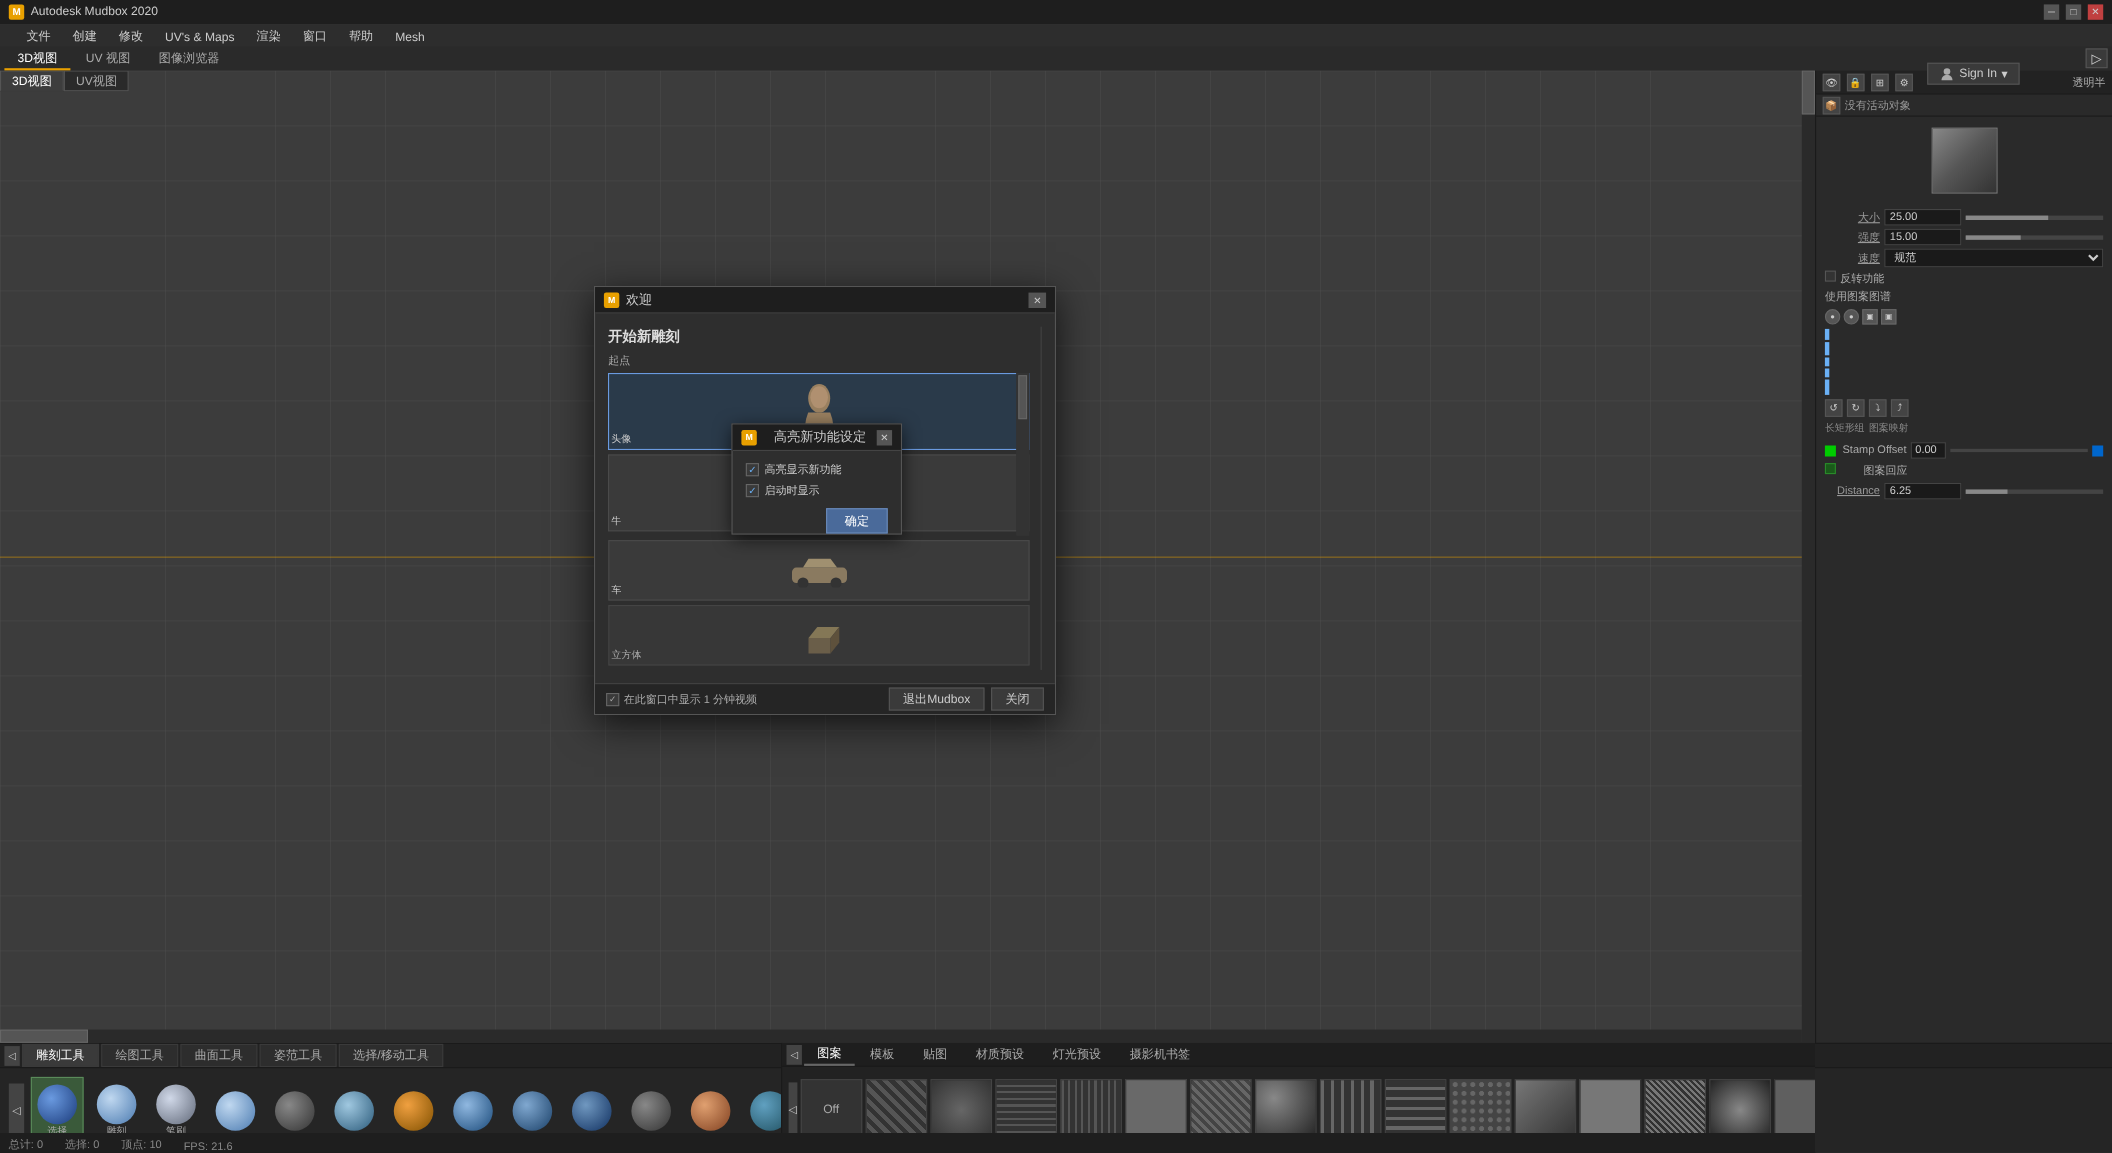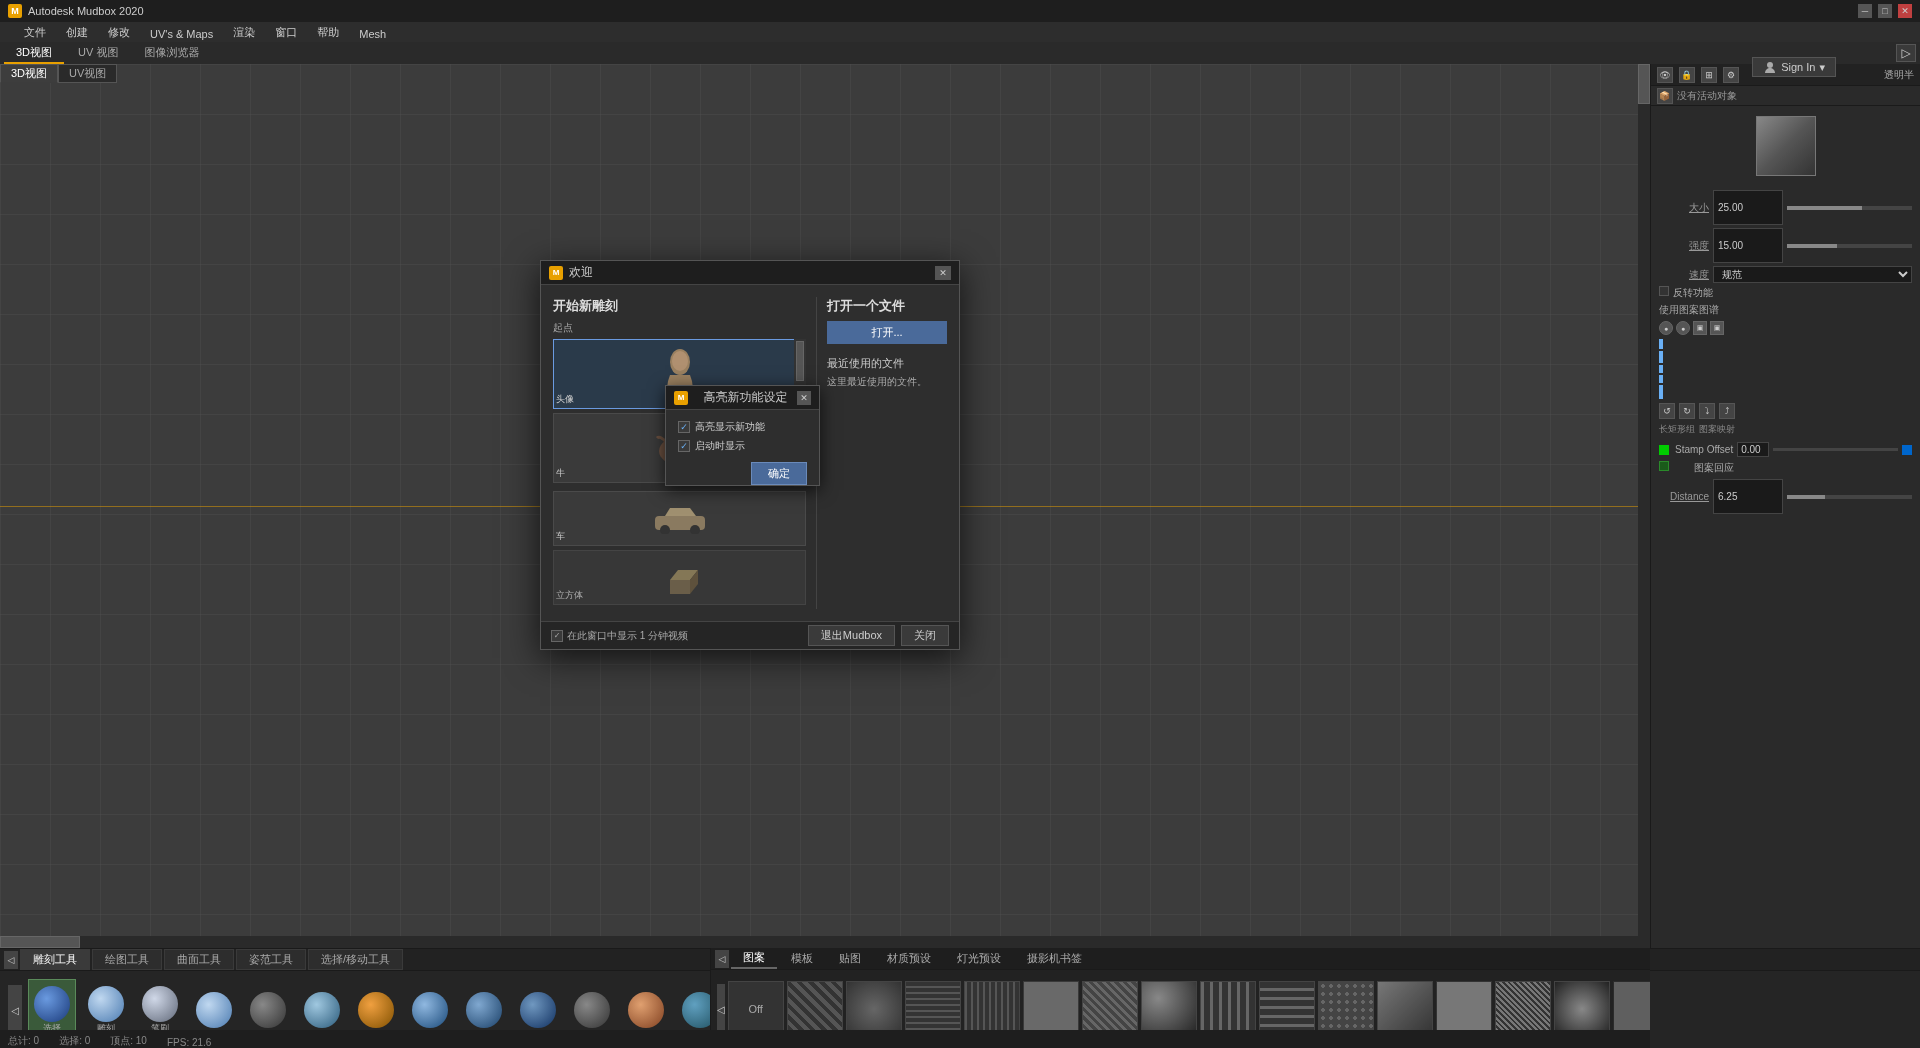--- a/index.html
+++ b/index.html
@@ -218,21 +218,21 @@
       gap: 4px;
       margin-bottom: 3px;
       font-size: 10px;
       color: #aaa;
     }
     .panel-label { width: 50px; text-align: right; font-size: 10px; color: #999; text-decoration: underline; }
     .panel-input {
       background: #1a1a1a;
       border: 1px solid #444;
       color: #ccc;
-      padding: 11px 4px;
+      padding: 1px 4px;
       font-size: 10px;
       width: 70px;
     }
     .panel-slider {
       flex: 1;
       height: 4px;
       background: #444;
       position: relative;
     }
     .panel-slider-fill {
@@ -1015,26 +1015,20 @@
           <svg width="40" height="35" viewBox="0 0 40 35">
             <polygon points="10,20 30,20 38,10 18,10" fill="#9a8a60"></polygon>
             <polygon points="10,20 30,20 30,34 10,34" fill="#7a6a50"></polygon>
             <polygon points="30,20 38,10 38,24 30,34" fill="#6a5a40"></polygon>
           </svg>
         </div>
         <span class="model-name">立方体</span>
       </div>
     </div>
 
-    <div id="right-pane">
-      <div class="section-title">打开一个文件</div>
-      <button id="open-btn">打开...</button>
-      <div style="font-size:11px; color:#ccc; margin-top:6px;">最近使用的文件</div>
-      <div class="recent-text">这里最近使用的文件。</div>
-    </div>
   </div>
 
   <div id="welcome-footer">
     <div class="footer-checkbox-row">
       <div class="footer-checkbox">✓</div>
       <span>在此窗口中显示 1 分钟视频</span>
     </div>
     <div class="footer-buttons">
       <button class="footer-btn">退出Mudbox</button>
       <button class="footer-btn">关闭</button>

